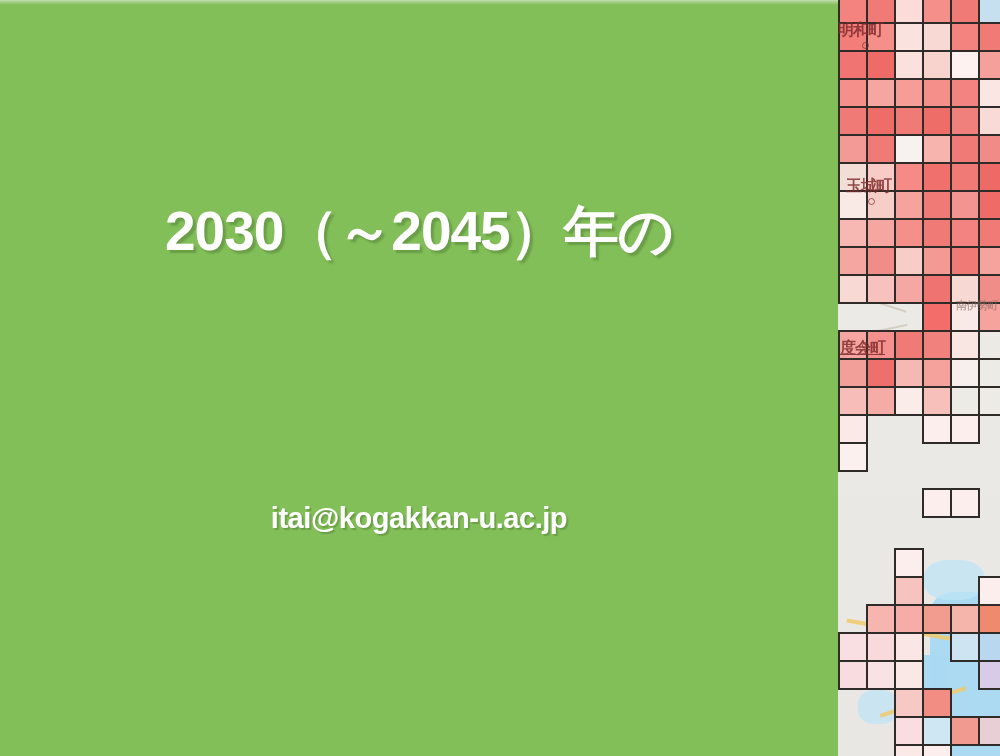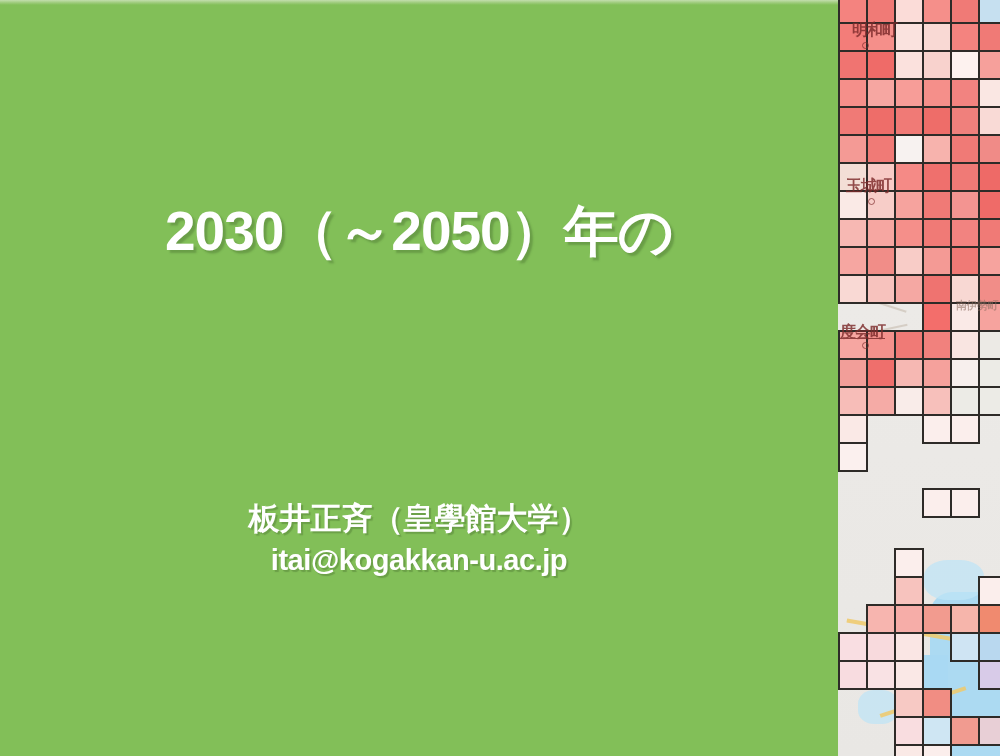--- a/index.html
+++ b/index.html
@@ -230,25 +230,24 @@
 </head>
 <body>
 
 <div id="slide">
 
   <div id="green-panel">
     <div id="top-edge-wash"></div>
 
 
     <div id="title-block">
-      <div class="title-line tl-1">2030（～2050）年の</div>
+      <div class="title-line tl-1">2030（～2045）年の</div>
     </div>
 
     <div id="author-block">
-      <div id="author-name">板井正斉（皇學館大学）</div>
       <div id="author-email">itai@kogakkan-u.ac.jp</div>
     </div>
   </div>
 
   <div id="map-panel">
     <div id="map-base"></div>
 
     <div class="water" id="water-ne"></div>
     <div class="water" id="water-se"></div>
     <div class="water" id="water-se2"></div>
@@ -379,23 +378,23 @@
         <div class="cell" style="left: 56px; top: 688px; background: rgb(247, 201, 196); border-color: rgb(46, 43, 40);"></div>
         <div class="cell" style="left: 84px; top: 688px; background: rgb(241, 141, 131); border-color: rgb(46, 43, 40);"></div>
         <div class="cell" style="left: 56px; top: 716px; background: rgb(249, 221, 224); border-color: rgb(46, 43, 40);"></div>
         <div class="cell" style="left: 84px; top: 716px; background: rgb(207, 230, 243); border-color: rgb(46, 43, 40);"></div>
         <div class="cell" style="left: 112px; top: 716px; background: rgb(241, 155, 144); border-color: rgb(46, 43, 40);"></div>
         <div class="cell" style="left: 140px; top: 716px; background: rgb(232, 207, 214); border-color: rgb(46, 43, 40);"></div>
         <div class="cell" style="left: 56px; top: 744px; background: rgb(250, 233, 230); border-color: rgb(46, 43, 40);"></div>
         <div class="cell" style="left: 84px; top: 744px; background: rgb(251, 238, 236); border-color: rgb(46, 43, 40);"></div>
       </div>
     <div id="map-labels">
-        <div class="map-label" style="left: 14px; top: 22px;">明和町</div>
+        <div class="map-label" style="left: 0; top: 22px;">明和町</div>
         <div class="map-dot" style="left: 24px; top: 42px;"></div>
         <div class="map-label" style="left: 8px; top: 178px;">玉城町</div>
         <div class="map-dot" style="left: 30px; top: 198px;"></div>
-        <div class="map-label" style="left: 2px; top: 324px; text-decoration: underline;">度会町</div>
+        <div class="map-label" style="left: 2px; top: 340px; text-decoration: underline;">度会町</div>
         <div class="map-dot" style="left: 24px; top: 342px;"></div>
         <div class="map-label faint" style="left: 118px; top: 297px;">南伊勢町</div>
       </div>
   </div>
 
 </div>
 
 </body></html>

